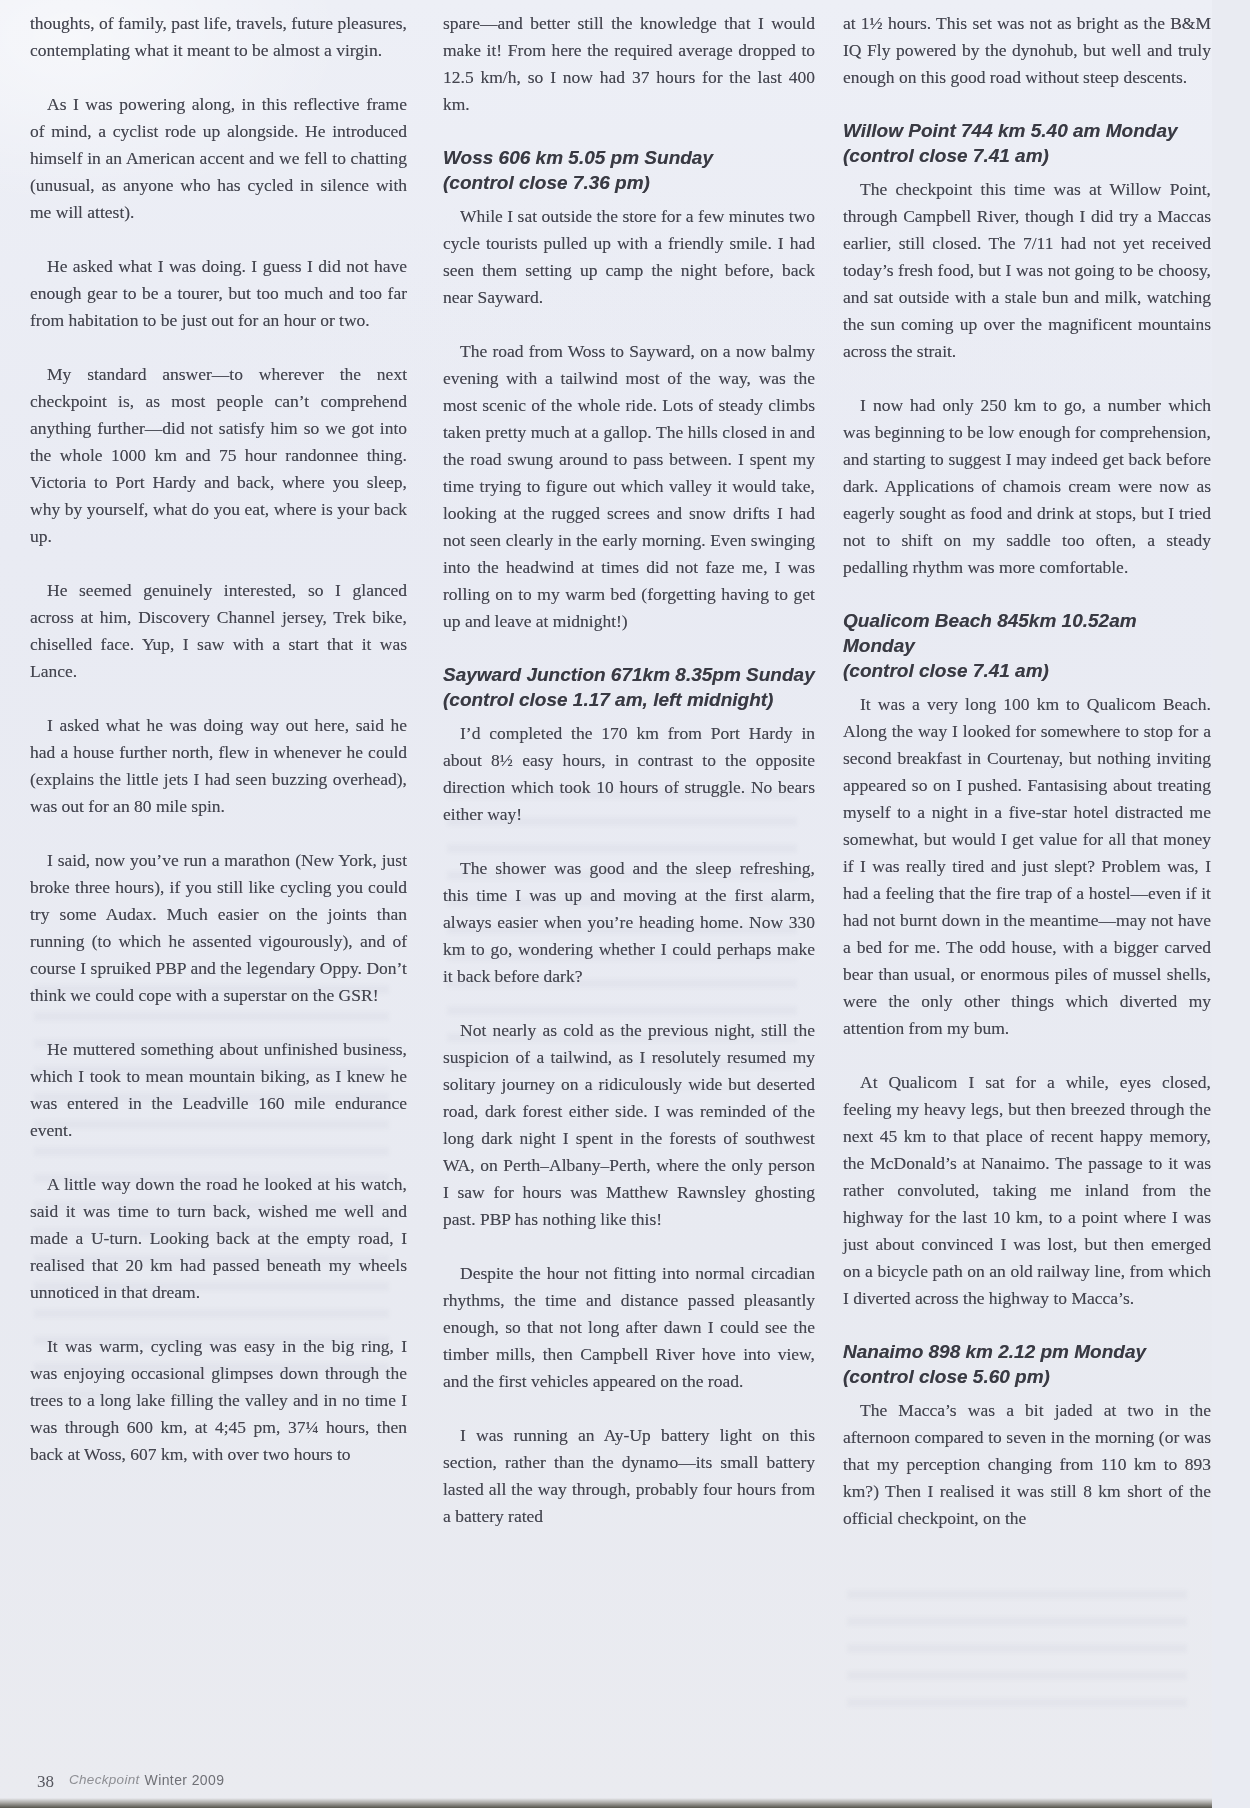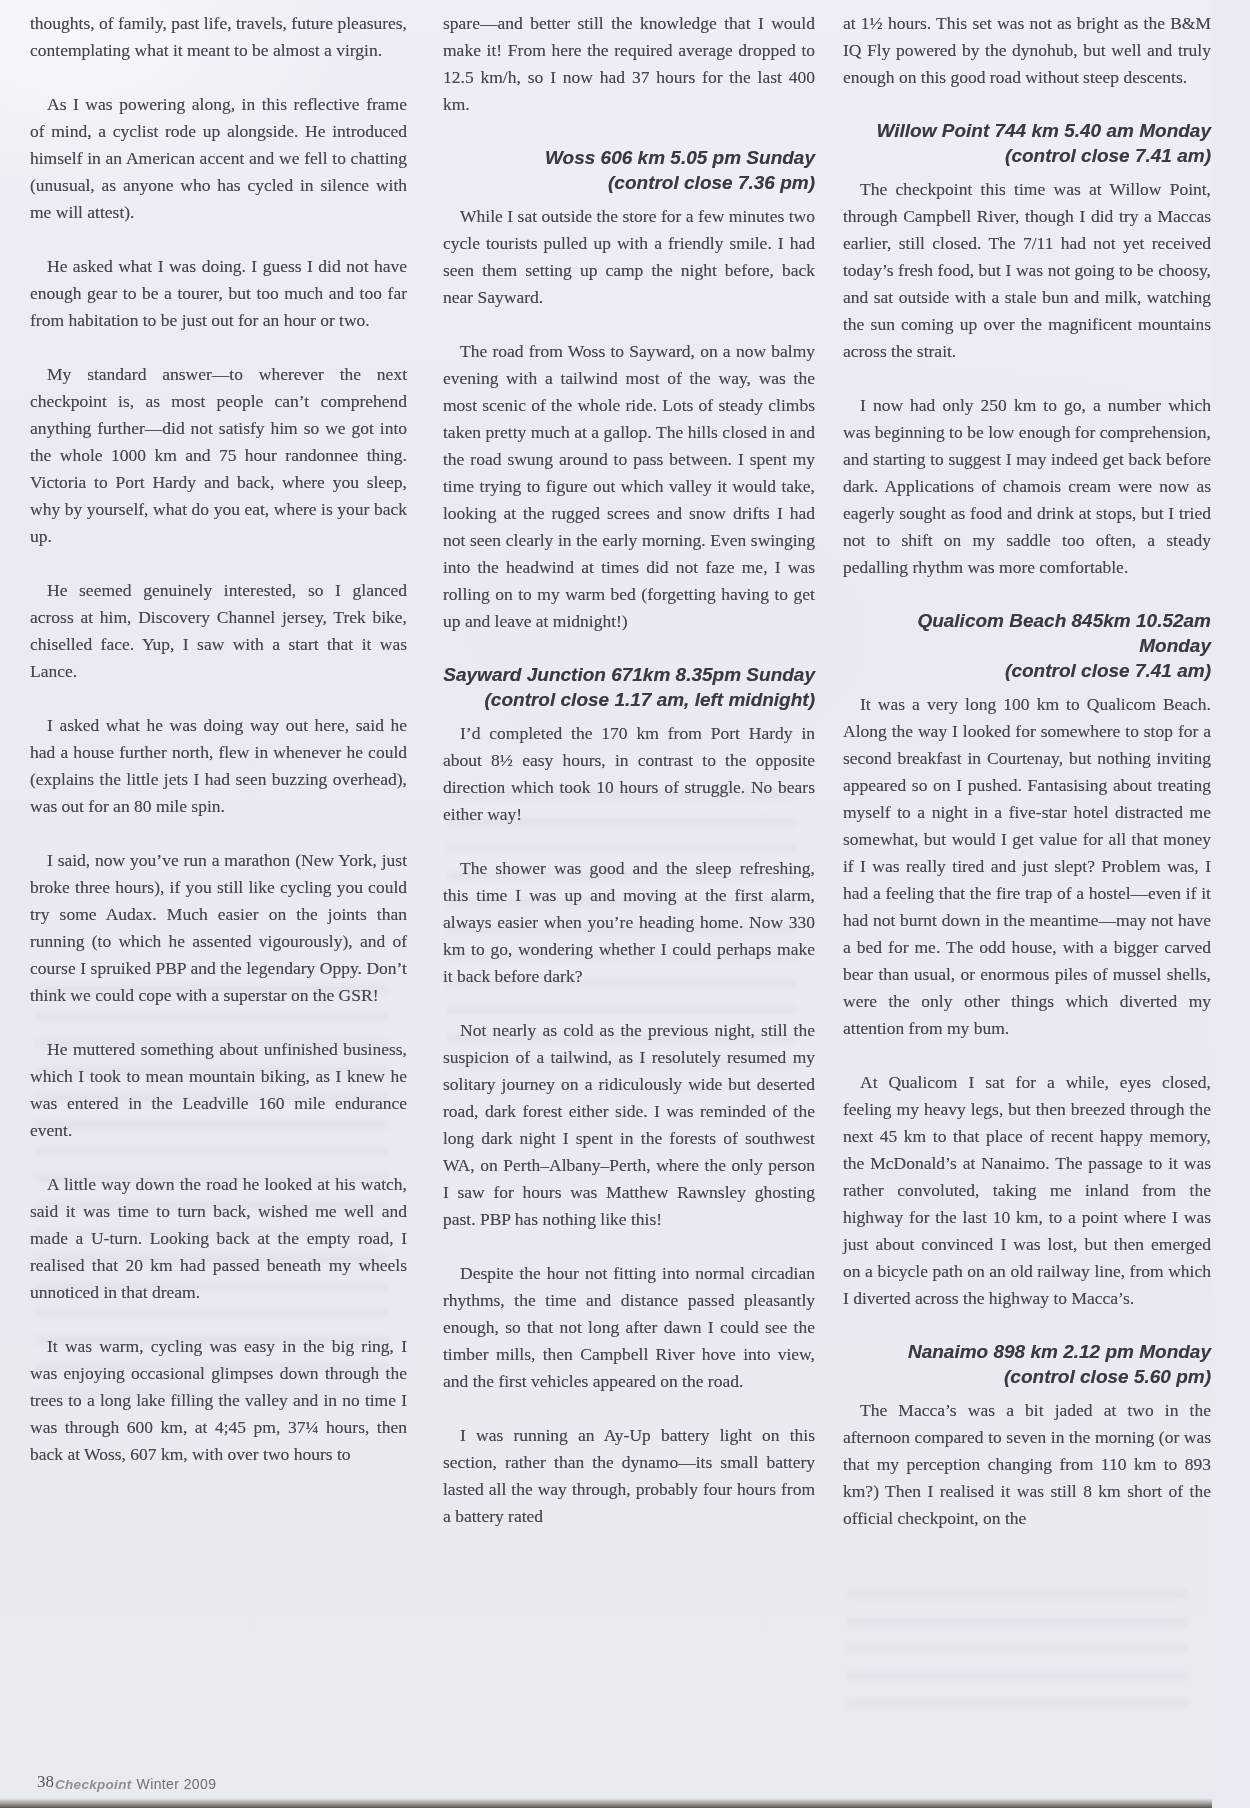--- a/index.html
+++ b/index.html
@@ -26,34 +26,34 @@
   .col-1{left:30px;width:377px;}
   .col-2{left:443px;width:372px;}
   .col-3{left:843px;width:368px;}
   .col p{margin:0 0 27px 0;}
   .col p.indent{text-indent:17px;}
   .cp-heading{
     font-family:"Liberation Sans", sans-serif;
     font-style:italic;font-weight:bold;
     font-size:19px;line-height:25px;
     color:#393a43;
-    text-align:right;
+    text-align:left;
     margin:14px 0 8px 0;
     text-shadow:0 0 0.5px rgba(57,58,67,0.5);
   }
   .footer{
     position:absolute;left:37px;top:1772px;
-    display:flex;align-items:flex-end;
+    display:flex;align-items:flex-start;
     color:#5a5b62;
   }
   .footer .pageno{font-size:17px;color:#55565e;}
   .footer .mag{
     font-family:"Liberation Sans", sans-serif;
     font-style:italic;font-size:13.5px;color:#8e8f94;
-    margin-left:1px;letter-spacing:0.3px;font-weight:bold;
+    margin-left:15px;letter-spacing:0.3px;
   }
   .footer .issue{
     font-family:"Liberation Sans", sans-serif;
     font-size:14px;color:#6f7076;margin-left:5px;letter-spacing:0.4px;
   }
   .bottom-edge{
     position:absolute;left:0;right:0;bottom:0;height:10px;
     background:linear-gradient(to bottom, rgba(140,138,128,0), rgba(122,119,109,0.55) 45%, #56544c 100%);
   }
   .bleed{

